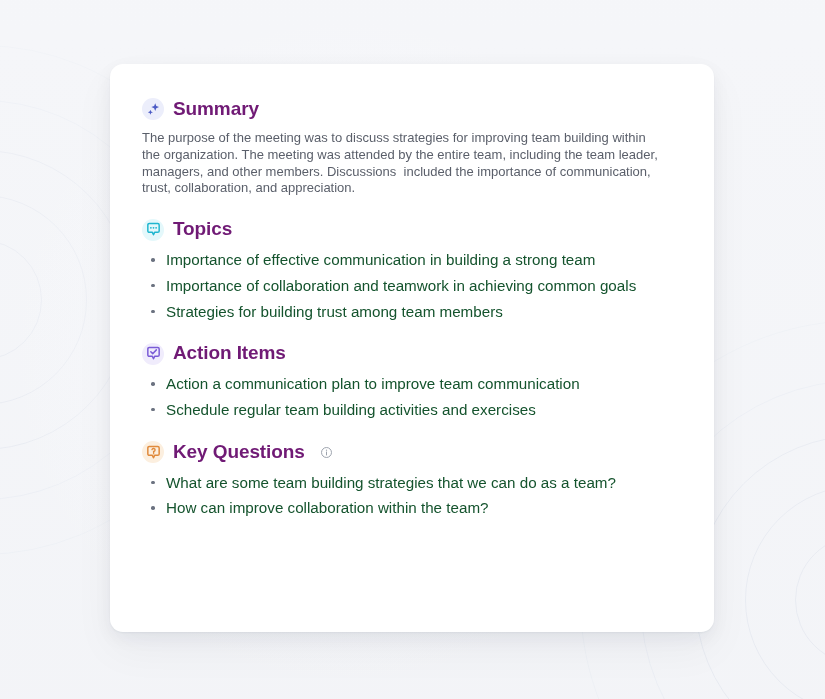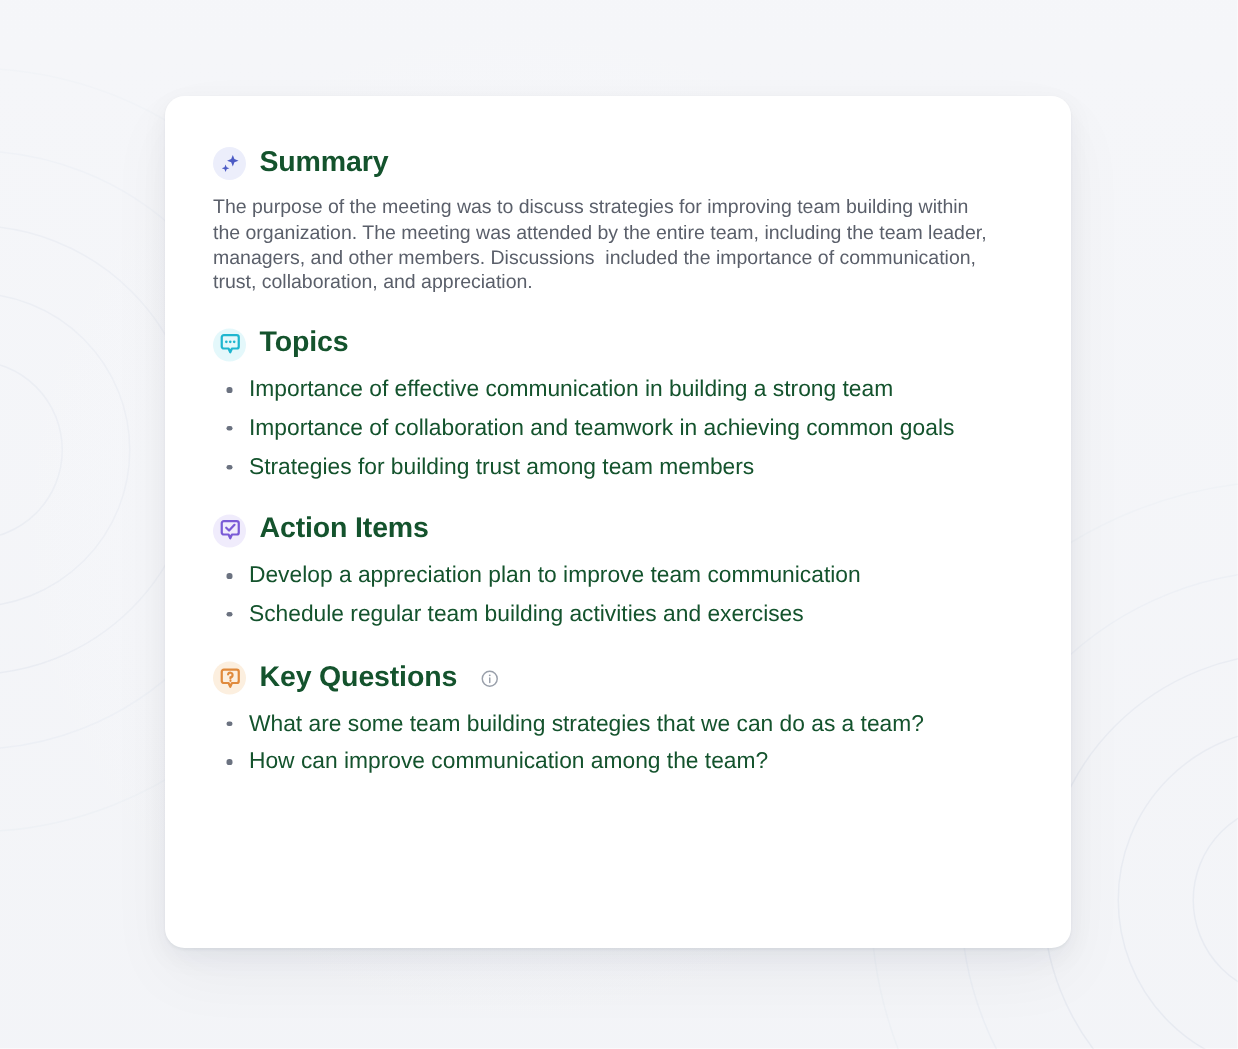--- a/index.html
+++ b/index.html
@@ -73,21 +73,21 @@
   .section { margin-bottom: 6px; }
   .sec-head {
     display: flex;
     align-items: center;
     gap: 9px;
     margin-bottom: 9px;
   }
   .sec-title {
     font-size: 19px;
     font-weight: bold;
-    color: #14532d;
+    color: #701a75;
     letter-spacing: -.1px;
     line-height: 1.2;
   }
   .icon-badge {
     width: 22px;
     height: 22px;
     flex: 0 0 22px;
     border-radius: 50%;
     display: flex;
     align-items: center;
@@ -192,21 +192,21 @@
     <div class="sec-head">
       <span class="icon-badge" style="background:#f0ecfc">
         <svg width="17" height="17" viewBox="0 0 24 24" aria-hidden="true">
           <path d="M4 5.5 A2 2 0 0 1 6 3.5 H18 A2 2 0 0 1 20 5.5 V14 A2 2 0 0 1 18 16 H13.6 L12 19.5 L10.4 16 H6 A2 2 0 0 1 4 14 Z" fill="none" stroke="#7a5bd6" stroke-width="2.1" stroke-linejoin="round"></path>
           <path d="M8.2 9.6 L10.9 12.2 L16 6.9" fill="none" stroke="#7a5bd6" stroke-width="2.1" stroke-linecap="round" stroke-linejoin="round"></path>
         </svg>
       </span>
       <span class="sec-title">Action Items</span>
     </div>
     <ul class="bullets">
-      <li>Develop a appreciation plan to improve team communication</li>
+      <li>Action a communication plan to improve team communication</li>
       <li>Schedule regular team building activities and exercises</li>
     </ul>
   </div>
 
   <div class="gap-md"></div>
 
   <div class="section">
     <div class="sec-head">
       <span class="icon-badge" style="background:#fcefdf">
         <svg width="17" height="17" viewBox="0 0 24 24" aria-hidden="true">
@@ -219,17 +219,17 @@
       <span class="info-icon">
         <svg width="13" height="13" viewBox="0 0 24 24" aria-hidden="true">
           <circle cx="12" cy="12" r="9.2" fill="none" stroke="#9aa0ab" stroke-width="1.8"></circle>
           <circle cx="12" cy="7.8" r="1.15" fill="#9aa0ab"></circle>
           <path d="M12 11 V16.6" stroke="#9aa0ab" stroke-width="1.8" stroke-linecap="round"></path>
         </svg>
       </span>
     </div>
     <ul class="bullets">
       <li>What are some team building strategies that we can do as a team?</li>
-      <li>How can improve communication among the team?</li>
+      <li>How can improve collaboration within the team?</li>
     </ul>
   </div>
 
 </div>
 
 </body></html>

